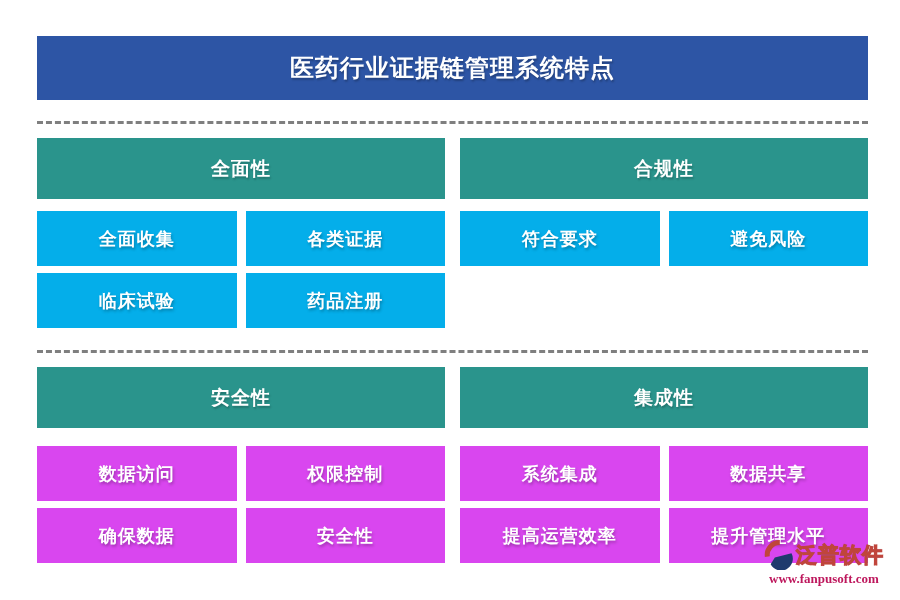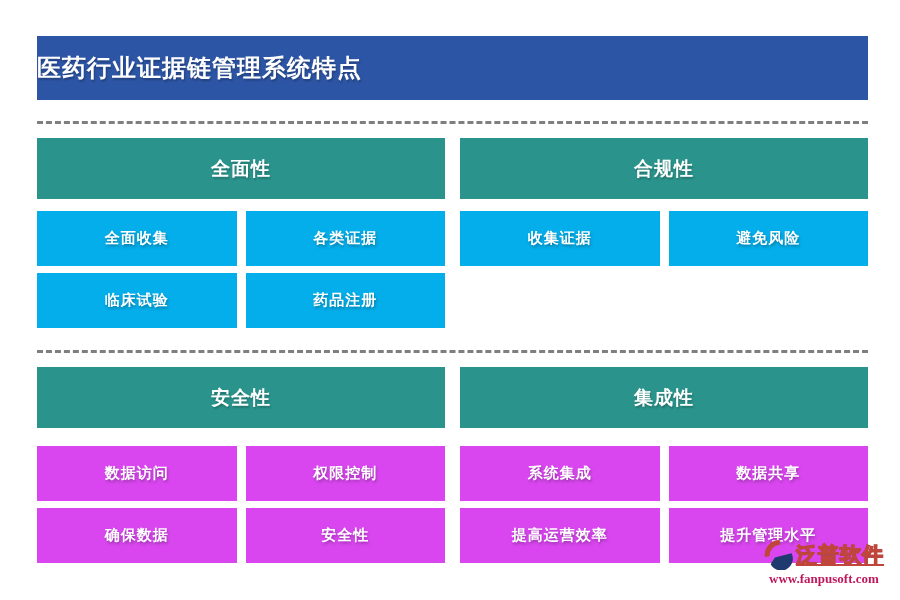--- a/index.html
+++ b/index.html
@@ -2,21 +2,21 @@
 <html><head>
 <meta charset="utf-8">
 <style>
   html,body{margin:0;padding:0;background:#ffffff;}
   body{font-family:"Liberation Sans","DejaVu Sans",sans-serif;}
   .canvas{position:relative;width:900px;height:600px;background:#ffffff;overflow:hidden;}
   .wrap{width:831px;margin-left:37px;}
 
   .banner{
     margin-top:36px;height:64px;background:#2d55a5;
-    display:flex;align-items:center;
+    display:flex;align-items:center;justify-content:center;
   }
   .banner .title{
     color:#ffffff;font-size:24px;font-weight:bold;letter-spacing:1px;
     text-shadow:1px 2px 2px rgba(0,0,0,0.25);
   }
 
   .divider{height:0;border-top:3px dashed #7f7f7f;}
   .divider.first{margin-top:21px;}
   .divider.second{margin-top:22px;}
 
@@ -28,36 +28,36 @@
     font-size:19px;font-weight:bold;letter-spacing:1px;
     text-shadow:1px 2px 2px rgba(0,0,0,0.22);
   }
   .btn-grid{
     margin-top:12px;display:grid;grid-template-columns:1fr 1fr;
     column-gap:9px;row-gap:7px;grid-auto-rows:55px;
   }
   .btn-grid.wide-gap{margin-top:18px;}
   .btn{
     display:flex;align-items:center;justify-content:center;
-    color:#ffffff;font-size:15px;font-weight:bold;letter-spacing:1px;
+    color:#ffffff;font-size:18px;font-weight:bold;letter-spacing:1px;
     text-shadow:1px 2px 3px rgba(0,0,0,0.28);
   }
   .btn.light{background:#04aeea;}
   .btn.dark{background:#d946ef;}
 
   .logo{
     position:absolute;right:6px;bottom:13px;width:140px;
     display:flex;flex-direction:column;align-items:center;z-index:5;
   }
   .logo-top{display:flex;align-items:center;gap:2px;}
   .logo-name{
     font-size:21px;font-weight:bold;color:#1d4ed8;
     -webkit-text-stroke:1px #c0453b;
     text-shadow:0 0 1px #c0453b;
-    letter-spacing:1px;white-space:nowrap;text-decoration:underline;
+    letter-spacing:1px;white-space:nowrap;
   }
   .logo-url{
     margin-top:1px;font-family:"Liberation Serif","DejaVu Serif",serif;
     font-weight:bold;font-size:13px;color:#be185d;white-space:nowrap;
   }
 </style>
 </head>
 <body>
 
 <div class="canvas">
@@ -75,21 +75,21 @@
         <div class="btn-grid">
           <div class="btn light">全面收集</div>
           <div class="btn light">各类证据</div>
           <div class="btn light">临床试验</div>
           <div class="btn light">药品注册</div>
         </div>
       </div>
       <div class="group">
         <div class="group-header">合规性</div>
         <div class="btn-grid">
-          <div class="btn light">收集证据</div>
+          <div class="btn light">符合要求</div>
           <div class="btn light">避免风险</div>
         </div>
       </div>
     </div>
 
     <div class="divider second"></div>
 
     <div class="section-row">
       <div class="group">
         <div class="group-header">安全性</div>

